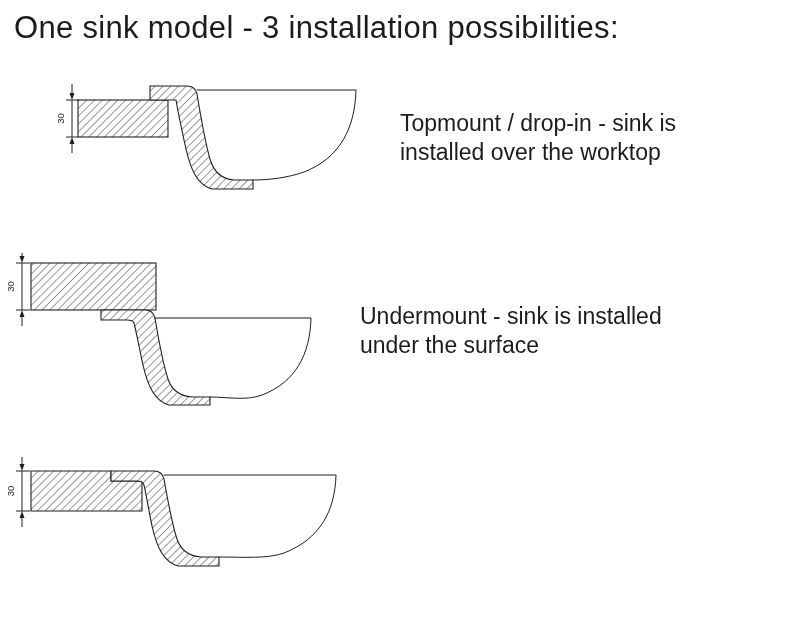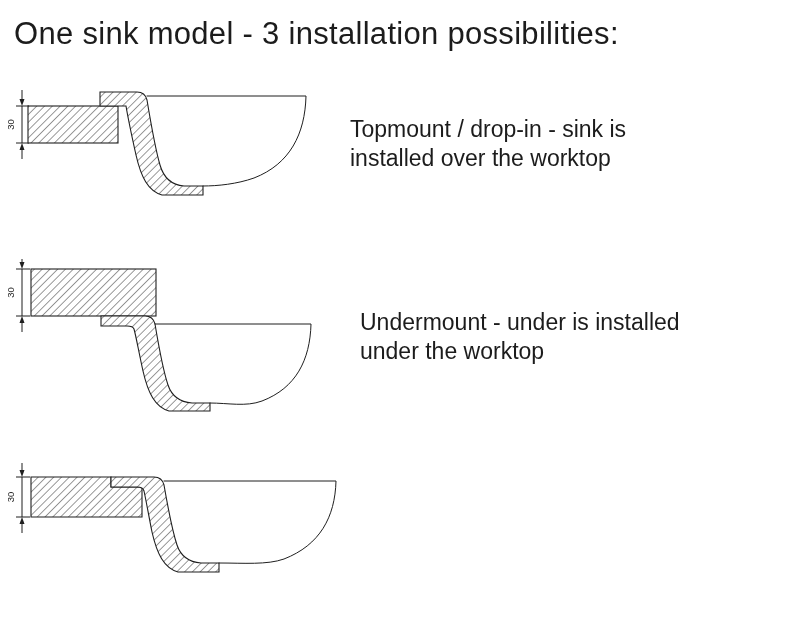--- a/index.html
+++ b/index.html
@@ -4,34 +4,34 @@
 <style>
   html,body { margin:0; padding:0; background:#ffffff; }
   .page {
     position:relative;
     width:800px; height:621px;
     background:#ffffff;
     font-family:"Liberation Sans", sans-serif;
     color:#1c1c1c;
     overflow:hidden;
     box-sizing:border-box;
-    padding-top:14px;
+    padding-top:8px;
   }
   .title {
     font-size:31px;
     font-weight:400;
     letter-spacing:0.3px;
     margin:2px 0 22px 14px;
   }
   .row {
     display:flex;
     align-items:center;
     margin-left:6px;
   }
-  .row-1 { margin-bottom:44px; }
+  .row-1 { margin-bottom:44px;justify-content:center; }
   .row-2 { margin-bottom:46px; }
   .desc {
     font-size:23px;
     line-height:1.28;
     max-width:350px;
     margin-left:14px;
   }
   svg { display:block; }
   .thin { stroke:#1f1f1f; stroke-width:1;   fill:none; stroke-linecap:round; }
   .hatched { stroke:#1f1f1f; stroke-width:1.1; fill:url(#hatch); }
@@ -106,21 +106,21 @@
                C 166 139 174 144 186 145
                L 204 145 L 204 153 L 163 153
                C 149 149 142 135 137 113
                C 133 95 130 78 128 71
                Q 127 68 121 68 L 95 68 Z"></path>
 
       <path class="thin" d="M 149 66 H 305
                C 304 102 290 130 256 143
                C 240 149 222 145 204 145"></path>
     </svg>
-    <div class="desc">Undermount - under is installed under the worktop</div>
+    <div class="desc">Undermount - sink is installed under the surface</div>
   </div>
 
   <div class="row row-3">
     <svg width="355" height="130" viewBox="0 0 355 130">
 
       <g>
         <line class="dim" x1="10" y1="15" x2="24" y2="15"></line>
         <line class="dim" x1="10" y1="55" x2="24" y2="55"></line>
         <line class="dim" x1="16" y1="1" x2="16" y2="8"></line>
         <polygon class="dimfill" points="16,15 13.5,8 18.5,8"></polygon>

